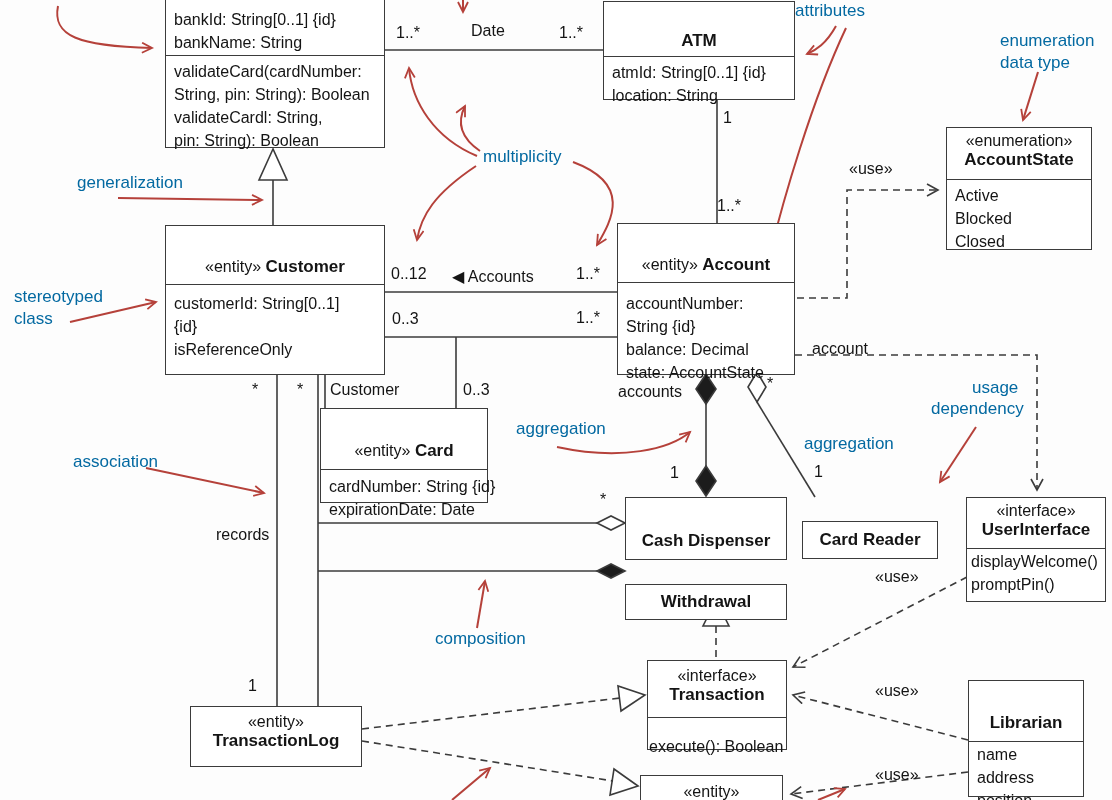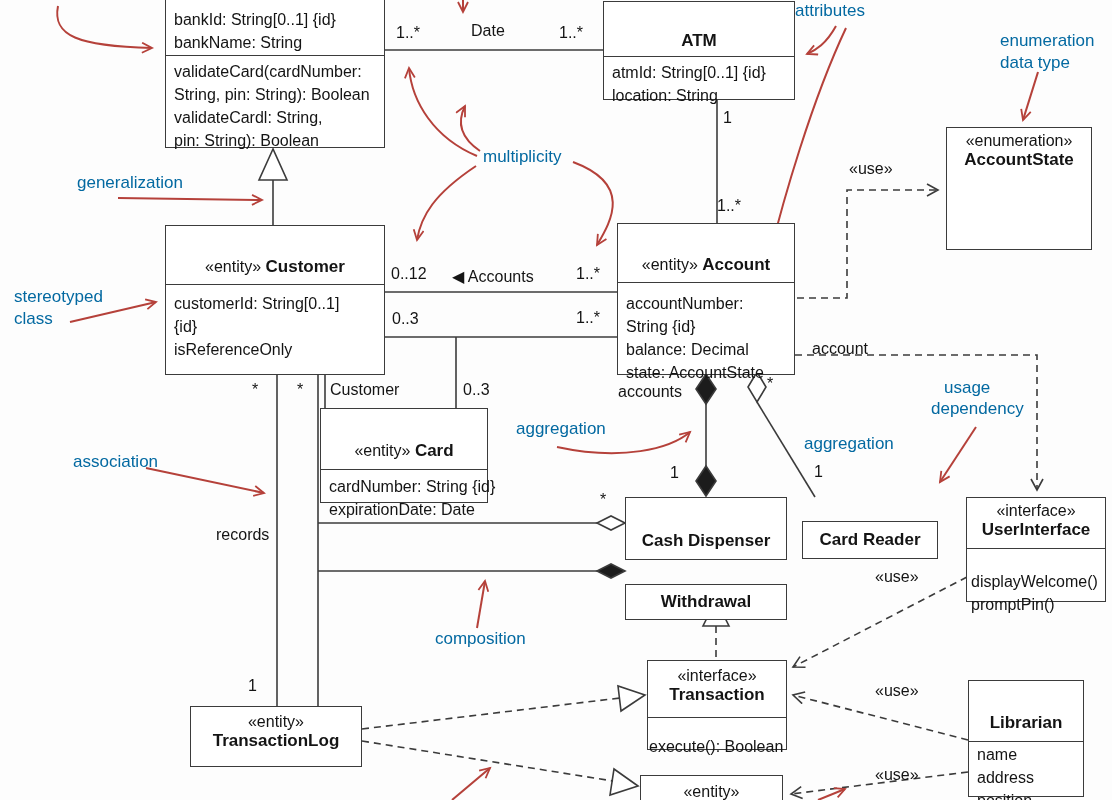--- a/index.html
+++ b/index.html
@@ -110,20 +110,25 @@
       <div class="ln">atmId: String[0..1] {id}</div>
       <div class="ln">location: String</div>
     </div>
   </div>
 
   <div class="uml" style="left:946px;top:127px;width:146px;height:123px;">
     <div class="cmp" style="height:51px;padding-top:4px;">
       <div class="st">«enumeration»</div>
       <div class="nm">AccountState</div>
     </div>
+    <div class="cmp" style="height:70px;padding-top:3px;">
+      <div class="ln">Active</div>
+      <div class="ln">Blocked</div>
+      <div class="ln">Closed</div>
+    </div>
   </div>
 
   <div class="uml" style="left:165px;top:225px;width:220px;height:150px;">
     <div class="cmp ctr" style="height:34px;">
       <span class="st">«entity»</span>&nbsp;<span class="nm">Customer</span>
     </div>
     <div class="cmp" style="height:114px;padding-top:6px;">
       <div class="ln">customerId: String[0..1]</div>
       <div class="ln">{id}</div>
       <div class="ln">isReferenceOnly</div>
@@ -159,21 +164,21 @@
 
   <div class="uml nm ctr" style="left:625px;top:560px;width:162px;height:36px;">Withdrawal</div>
 
   <div class="uml nm ctr" style="left:802px;top:497px;width:136px;height:38px;">Card Reader</div>
 
   <div class="uml" style="left:966px;top:497px;width:140px;height:105px;">
     <div class="cmp" style="height:50px;padding-top:4px;">
       <div class="st">«interface»</div>
       <div class="nm">UserInterface</div>
     </div>
-    <div class="cmp" style="height:53px;padding-top:20px;">
+    <div class="cmp" style="height:53px;padding-top:0;">
       <div class="ln" style="padding-left:4px;">displayWelcome()</div>
       <div class="ln" style="padding-left:4px;">promptPin()</div>
     </div>
   </div>
 
   <div class="uml" style="left:190px;top:706px;width:172px;height:61px;">
     <div class="cmp" style="padding-top:6px;">
       <div class="st">«entity»</div>
       <div class="nm">TransactionLog</div>
     </div>
@@ -233,17 +238,17 @@
   <div class="red" style="left:77px;top:173px;">generalization</div>
   <div class="red" style="left:14px;top:287px;">stereotyped</div>
   <div class="red" style="left:14px;top:309px;">class</div>
   <div class="red" style="left:73px;top:452px;">association</div>
   <div class="red" style="left:483px;top:147px;">multiplicity</div>
   <div class="red" style="left:795px;top:1px;">attributes</div>
   <div class="red" style="left:1000px;top:31px;">enumeration</div>
   <div class="red" style="left:1000px;top:53px;">data type</div>
   <div class="red" style="left:516px;top:419px;">aggregation</div>
   <div class="red" style="left:804px;top:434px;">aggregation</div>
-  <div class="red" style="left:944px;top:378px;">usage</div>
+  <div class="red" style="left:972px;top:378px;">usage</div>
   <div class="red" style="left:931px;top:399px;">dependency</div>
   <div class="red" style="left:435px;top:629px;">composition</div>
 
 </div>
 
 </body></html>

